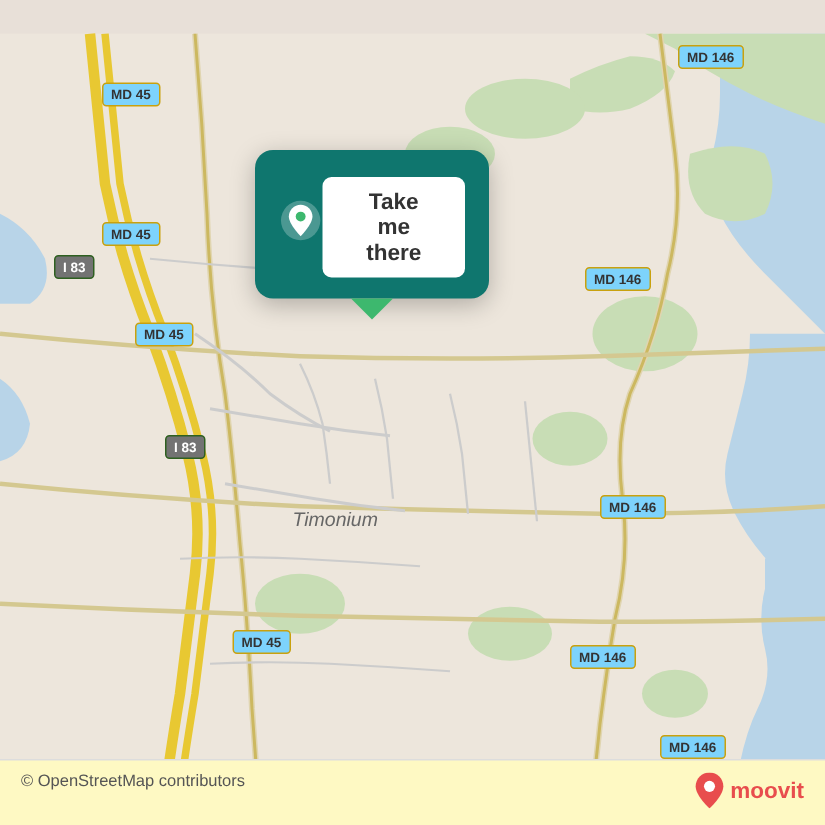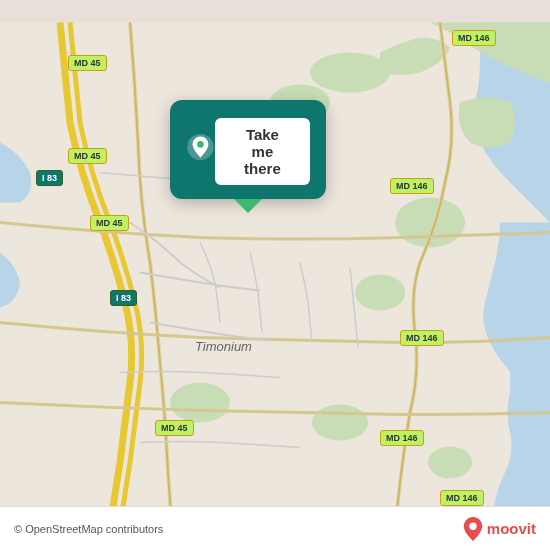--- a/index.html
+++ b/index.html
@@ -74,24 +74,24 @@
       width: 100%;
       text-align: center;
     }
 
     
     .bottom-bar {
       position: absolute;
       bottom: 0;
       left: 0;
       width: 100%;
-      background: #ffffff;
+      background: #fef9c3;
       padding: 8px 14px 8px 14px;
       display: flex;
-      align-items: center;
+      align-items: flex-start;
       justify-content: space-between;
       border-top: 1px solid #ddd;
       z-index: 20;
       height: 44px;
     }
 
     .attribution {
       font-size: 11px;
       color: #555;
     }
@@ -128,27 +128,27 @@
       color: white;
       font-size: 9px;
       font-weight: bold;
       border-radius: 3px;
       padding: 2px 5px;
       z-index: 5;
       border: 1px solid #2c6fad;
     }
 
     .badge.yellow {
-      background: #bef264;
+      background: #7dd3fc;
       color: #333;
       border: 1px solid #c9a10e;
     }
 
     .badge.green {
-      background: #0f766e;
+      background: #737373;
       border: 1px solid #2e6020;
     }
   </style>
 </head>
 <body>
 
 <div id="map-container">
 
   <svg class="map-svg" viewBox="0 0 550 505" xmlns="http://www.w3.org/2000/svg">
 

